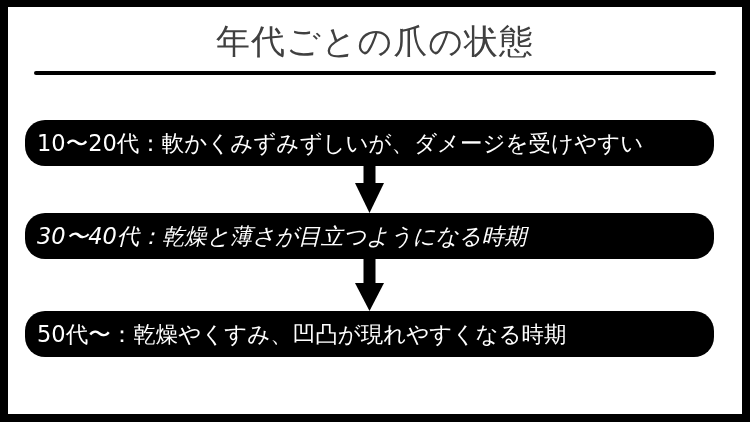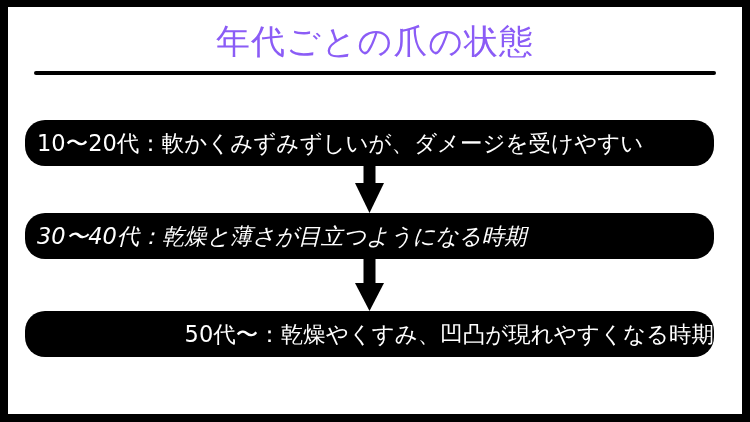--- a/index.html
+++ b/index.html
@@ -28,21 +28,21 @@
       background: #ffffff;
     }
     .title {
       position: absolute;
       left: 0;
       top: 17px;
       width: 750px;
       text-align: center;
       font-size: 34px;
       line-height: 48px;
-      color: #8b5cf6;
+      color: #404040;
       letter-spacing: 1px;
     }
     .rule {
       position: absolute;
       left: 34px;
       top: 71px;
       width: 682px;
       height: 4px;
       background: #000000;
       border-radius: 2px;
@@ -57,21 +57,21 @@
       color: #ffffff;
       box-sizing: border-box;
       padding-left: 12px;
       font-size: 22.5px;
       line-height: 46px;
       white-space: nowrap;
       overflow: hidden;
     }
     .pill-1 { top: 120px; }
     .pill-2 { top: 213px; font-style: italic; }
-    .pill-3 { top: 311px; text-align: right; }
+    .pill-3 { top: 311px; }
     .arrow {
       position: absolute;
       left: 355px;
       width: 29px;
     }
     .arrow-1 { top: 166px; height: 47px; }
     .arrow-2 { top: 259px; height: 52px; }
     .arrow svg { display: block; width: 100%; height: 100%; }
   </style>
 </head>

